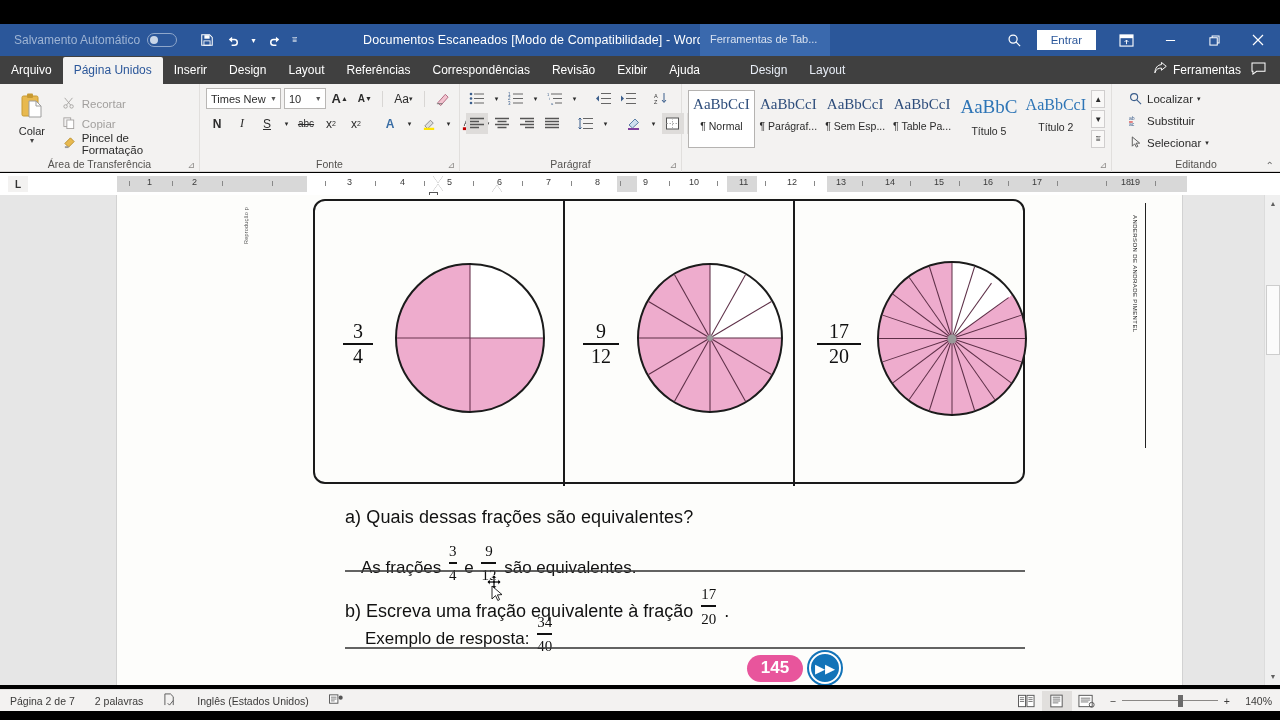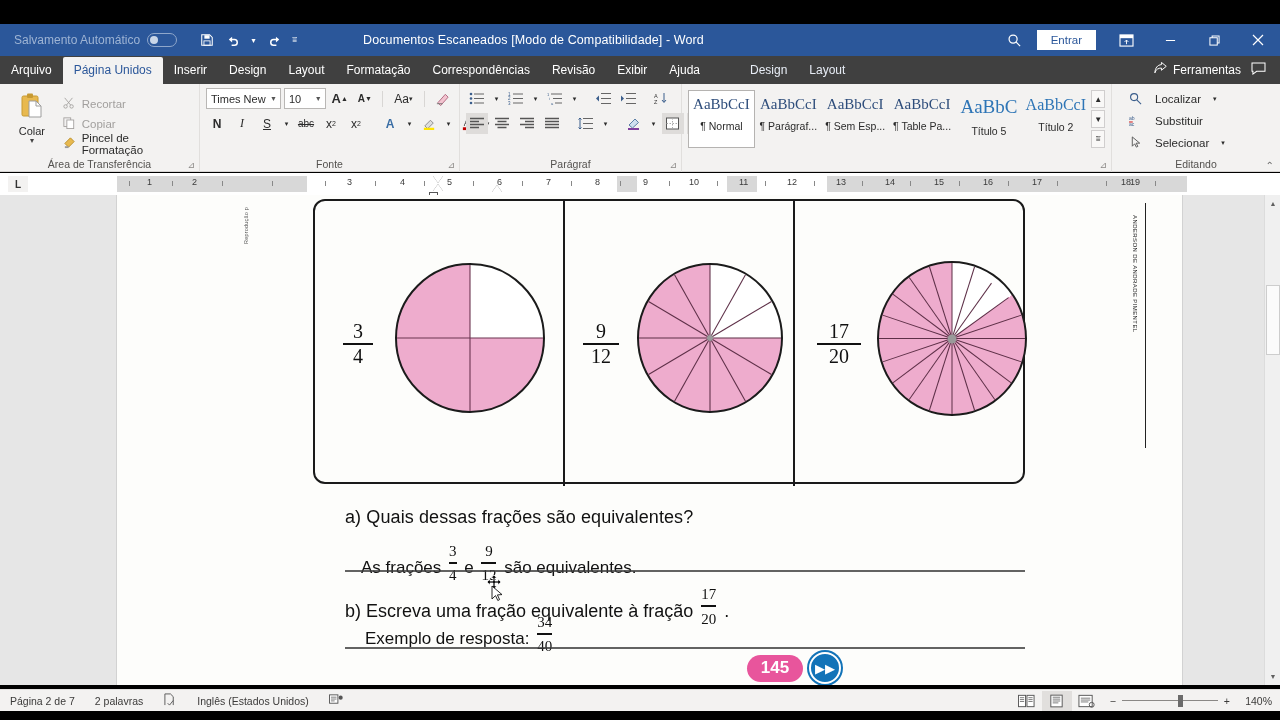--- a/index.html
+++ b/index.html
@@ -75,21 +75,21 @@
   .stl{ width:68px; border:1px solid transparent; text-align:center; padding-top:5px; cursor:pointer;}
   .stl.sel{ border:1px solid #b5b3b1; background:#fff;}
   .stl .sv{ font-family:"Liberation Serif", serif; font-size:15px; color:#2e4d7b; white-space:nowrap;}
   .stl .sv.t1{ font-size:19px; color:#2e75b6;}
   .stl .sv.t2{ font-size:16px; color:#2e75b6;}
   .stl .sn{ font-size:10.5px; margin-top:7px; color:#2b2b2b; white-space:nowrap; overflow:hidden;}
   .stynav{ width:14px; display:flex; flex-direction:column; justify-content:space-between; margin-left:2px;}
   .stynav div{ height:18px; border:1px solid #d0cece; background:#f9f8f7; font-size:8px;
                display:flex;align-items:center;justify-content:center;cursor:pointer;}
   .g-edit{ width:168px; border-right:none;}
-  .editrow{ display:flex; align-items:center; gap:12px; height:22px; font-size:11.5px; padding-left:10px; cursor:pointer;}
+  .editrow{ display:flex; align-items:center; gap:4px; height:22px; font-size:11.5px; padding-left:10px; cursor:pointer;}
   .editrow .ei{ width:15px; text-align:center;}
   .collapse{ position:absolute; right:6px; bottom:1px; font-size:10px; color:#666; cursor:pointer;}
 
   
   .rulerwrap{ position:absolute; left:0; top:173px; width:1280px; height:22px; background:#fff; }
   .tabsel{ position:absolute; left:8px; top:3px; width:20px; height:16px; display:flex;align-items:center;justify-content:center;
            font-size:10px; font-weight:bold; color:#333; background:#f3f2f1; cursor:pointer;}
   .ruler{ position:absolute; left:117px; top:3px; height:16px; width:1140px; background:#fff;}
   .rtext{ position:absolute; top:1px; font-size:9px; color:#3a3a3a;}
   .rgray{ position:absolute; top:0; height:16px; background:#d8d8d8;}
@@ -231,29 +231,32 @@
             <path d="M3.4 3V1h7.6v7.6H9" fill="none" stroke="#fff" stroke-width="1.1"></path>
           </svg>
       </div>
       <div class="win-close">
         <svg width="12" height="12" viewBox="0 0 12 12">
             <path d="M1 1l10 10M11 1L1 11" stroke="#fff" stroke-width="1.2"></path>
           </svg>
       </div>
     </div>
 
+    <div class="ctxtools">
+      <div class="lbl">Ferramentas de Tab...</div>
+    </div>
   </div>
 
   <div class="tabstrip">
     <div class="tab">Arquivo</div>
     <div class="tab active">Página Unidos</div>
     <div class="tab">Inserir</div>
     <div class="tab">Design</div>
     <div class="tab">Layout</div>
-    <div class="tab">Formatação</div>
+    <div class="tab">Referências</div>
     <div class="tab">Correspondências</div>
     <div class="tab">Revisão</div>
     <div class="tab">Exibir</div>
     <div class="tab">Ajuda</div>
     <div style="width:28px"></div>
     <div class="tab ctx">Design</div>
     <div class="tab ctx">Layout</div>
     <div class="spacer"></div>
     <div class="share">
       <span>

